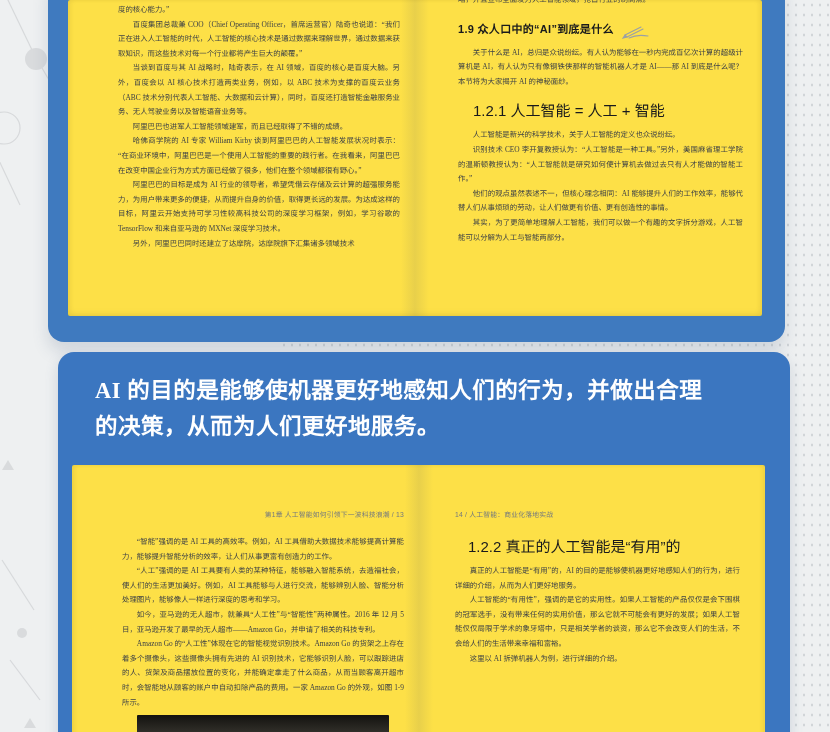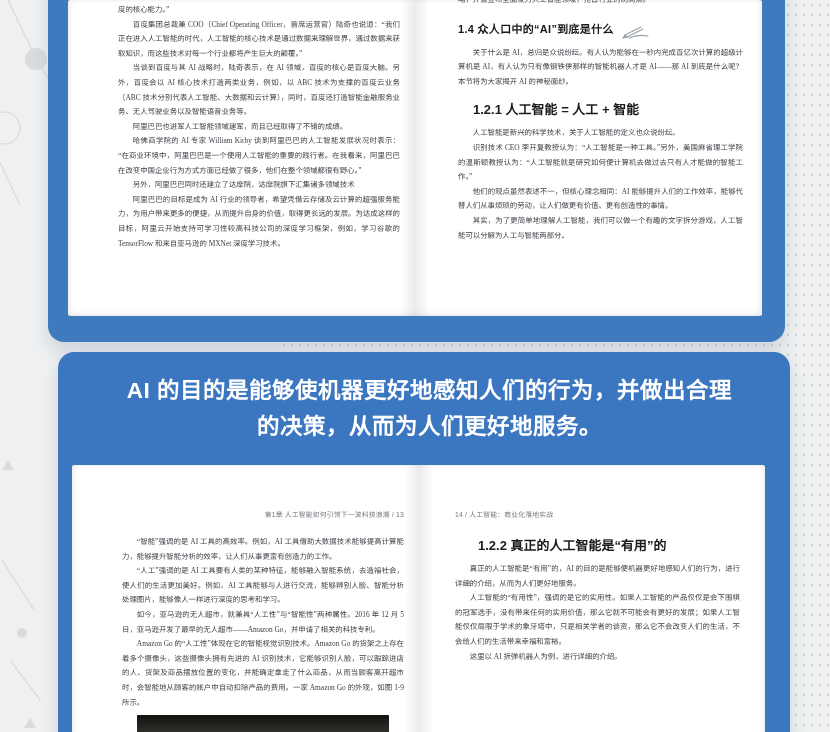--- a/index.html
+++ b/index.html
@@ -8,45 +8,45 @@
 
   
   .dots-right{position:absolute;left:280px;top:0;width:550px;height:732px;
     background-image:radial-gradient(#ccd0d4 1px, rgba(0,0,0,0) 1.4px);
     background-size:8px 10px;opacity:.85;}
   .deco-svg{position:absolute;left:0;top:0;}
 
   
   .book-top{position:absolute;left:48px;top:-26px;width:737px;height:368px;
     background:#3f7abf;border-radius:16px;box-shadow:0 10px 16px rgba(70,95,130,.18);}
-  .pages{position:absolute;background:#ffffff;border-radius:2px;
+  .pages{position:absolute;background:#fde047;border-radius:2px;
     box-shadow:inset 0 -3px 6px rgba(0,0,0,.05), inset 3px 0 5px rgba(0,0,0,.04), inset -3px 0 5px rgba(0,0,0,.04);}
   .pages-top{left:20px;right:23px;top:26px;bottom:26px;overflow:hidden;}
   .gutter{position:absolute;left:50%;top:0;bottom:0;width:28px;transform:translateX(-50%);
     background:linear-gradient(to right, rgba(0,0,0,0) 0%, rgba(80,90,100,.12) 50%, rgba(0,0,0,0) 100%);}
   .col{position:absolute;top:0;bottom:0;}
   .col-tl{left:50px;width:282px;padding-top:3px;}
   .col-tr{left:390px;width:285px;}
 
   .p{margin:0;font-size:7.4px;line-height:14.6px;color:#3b3f45;text-align:justify;text-indent:2em;}
   .cont{text-indent:0;}
   .cut{margin-top:-7px;}
 
   .h-sec{display:flex;align-items:flex-end;gap:7px;margin:12px 0 10px 0;
     font-family:"Liberation Sans","DejaVu Sans",sans-serif;font-weight:bold;
     font-size:11px;color:#191a1c;letter-spacing:.3px;}
   .h-sub{margin:10px 0 8px 15px;font-family:"Liberation Sans","DejaVu Sans",sans-serif;
-    font-weight:bold;font-size:13px;color:#191a1c;}
+    font-weight:normal;font-size:15px;color:#191a1c;}
 
   
   .panel{position:absolute;left:58px;top:352px;width:732px;height:392px;
     background:#3b76c0;border-radius:16px 16px 0 0;box-shadow:0 6px 14px rgba(70,95,130,.2);}
   .quote{position:absolute;left:37px;top:21px;right:26px;color:#ffffff;
-    font-family:Liberation Sans, sans-serif;font-weight:bold;
-    font-size:22.5px;line-height:36px;letter-spacing:.5px;text-align:center;}
+    font-family:Liberation Serif, serif;font-weight:bold;
+    font-size:22.5px;line-height:36px;letter-spacing:.5px;}
   .pages-bottom{left:14px;right:25px;top:113px;height:300px;overflow:hidden;}
   .col-bl{left:50px;width:282px;}
   .col-br{left:383px;width:285px;}
   .running-head{margin-top:44px;margin-bottom:16px;font-family:"Liberation Sans","DejaVu Sans",sans-serif;
     font-size:6.8px;color:#73787e;letter-spacing:.2px;}
   .rh-right{text-align:right;}
   .figure-photo{margin:5px auto 0 auto;width:252px;height:40px;border-radius:1px;
     background:linear-gradient(to bottom,#13120f 0%,#393731 55%,#6e6c62 100%);}
 
   .pencil{flex:0 0 auto;margin-bottom:-3px;}
@@ -77,28 +77,28 @@
   <div class="book-top">
     <div class="pages pages-top">
       <div class="gutter"></div>
 
       <div class="col col-tl">
         <p class="p cont">度的核心能力。”</p>
         <p class="p">百度集团总裁兼 COO（Chief Operating Officer，首席运营官）陆奇也说道：“我们正在进入人工智能的时代，人工智能的核心技术是通过数据来理解世界，通过数据来获取知识，而这些技术对每一个行业都将产生巨大的颠覆。”</p>
         <p class="p">当谈到百度与其 AI 战略时，陆奇表示，在 AI 领域，百度的核心是百度大脑。另外，百度会以 AI 核心技术打造两类业务，例如，以 ABC 技术为支撑的百度云业务（ABC 技术分别代表人工智能、大数据和云计算），同时，百度还打造智能金融服务业务、无人驾驶业务以及智能语音业务等。</p>
         <p class="p">阿里巴巴也进军人工智能领域建军，而且已经取得了不错的成绩。</p>
         <p class="p">哈佛商学院的 AI 专家 William Kirby 谈到阿里巴巴的人工智能发展状况时表示：“在商业环境中，阿里巴巴是一个使用人工智能的重要的践行者。在我看来，阿里巴巴在改变中国企业行为方式方面已经做了很多，他们在整个领域都很有野心。”</p>
+        <p class="p">阿里巴巴的目标是成为 AI 行业的领导者，希望凭借云存储及云计算的超强服务能力，为用户带来更多的便捷，从而提升自身的价值，取得更长远的发展。为达成这样的目标，阿里云开始支持可学习性较高科技公司的深度学习框架，例如，学习谷歌的 TensorFlow 和来自亚马逊的 MXNet 深度学习技术。</p>
         <p class="p">另外，阿里巴巴同时还建立了达摩院，达摩院旗下汇集诸多领域技术</p>
-        <p class="p">阿里巴巴的目标是成为 AI 行业的领导者，希望凭借云存储及云计算的超强服务能力，为用户带来更多的便捷，从而提升自身的价值，取得更长远的发展。为达成这样的目标，阿里云开始支持可学习性较高科技公司的深度学习框架，例如，学习谷歌的 TensorFlow 和来自亚马逊的 MXNet 深度学习技术。</p>
       </div>
 
       <div class="col col-tr">
         <p class="p cont cut">略，并且宣布全面发力人工智能领域，抢占行业的制高点。</p>
         <div class="h-sec">
-          <span>1.4  众人口中的“AI”到底是什么</span>
+          <span>1.9  众人口中的“AI”到底是什么</span>
           <svg class="pencil" width="28" height="15" viewBox="0 0 28 15">
             <g stroke="#9aa0a6" stroke-width="1.1" fill="none" stroke-linecap="round">
               <path d="M4 11 L20 3"></path>
               <path d="M6 13 L22 5"></path>
               <path d="M4 11 L6 13 L2 14 Z" fill="#9aa0a6"></path>
               <path d="M8 14 Q16 10 27 12"></path>
             </g>
           </svg>
         </div>
         <p class="p">关于什么是 AI，总归是众说纷纭。有人认为能够在一秒内完成百亿次计算的超级计算机是 AI，有人认为只有像钢铁侠那样的智能机器人才是 AI——那 AI 到底是什么呢？本节将为大家揭开 AI 的神秘面纱。</p>
@@ -124,21 +124,21 @@
         <div class="running-head rh-right">第1章  人工智能如何引领下一波科技浪潮 / 13</div>
         <p class="p">“智能”强调的是 AI 工具的高效率。例如，AI 工具借助大数据技术能够提高计算能力，能够提升智能分析的效率，让人们从事更富有创造力的工作。</p>
         <p class="p">“人工”强调的是 AI 工具要有人类的某种特征，能够融入智能系统，去造福社会，使人们的生活更加美好。例如，AI 工具能够与人进行交流，能够辨别人脸、智能分析处理图片，能够像人一样进行深度的思考和学习。</p>
         <p class="p">如今，亚马逊的无人超市，就兼具“人工性”与“智能性”两种属性。2016 年 12 月 5 日，亚马逊开发了最早的无人超市——Amazon Go，并申请了相关的科技专利。</p>
         <p class="p">Amazon Go 的“人工性”体现在它的智能视觉识别技术。Amazon Go 的货架之上存在着多个摄像头，这些摄像头拥有先进的 AI 识别技术，它能够识别人脸，可以跟踪进店的人、货架及商品摆放位置的变化，并能确定拿走了什么商品，从而当顾客离开超市时，会智能地从顾客的账户中自动扣除产品的费用。一家 Amazon Go 的外观，如图 1-9 所示。</p>
         <div class="figure-photo"></div>
       </div>
 
       <div class="col col-br">
         <div class="running-head">14 / 人工智能：商业化落地实战</div>
-        <div class="h-sub" style="margin-left:23px;">1.2.2  真正的人工智能是“有用”的</div>
+        <div class="h-sub" style="margin-left:13px;">1.2.2  真正的人工智能是“有用”的</div>
         <p class="p">真正的人工智能是“有用”的，AI 的目的是能够使机器更好地感知人们的行为，进行详细的介绍，从而为人们更好地服务。</p>
         <p class="p">人工智能的“有用性”，强调的是它的实用性。如果人工智能的产品仅仅是会下围棋的冠军选手，没有带来任何的实用价值，那么它就不可能会有更好的发展；如果人工智能仅仅局限于学术的象牙塔中，只是相关学者的谈资，那么它不会改变人们的生活，不会给人们的生活带来幸福和富裕。</p>
         <p class="p">这里以 AI 拆弹机器人为例，进行详细的介绍。</p>
       </div>
     </div>
   </div>
 
 </div>
 
 </body></html>

